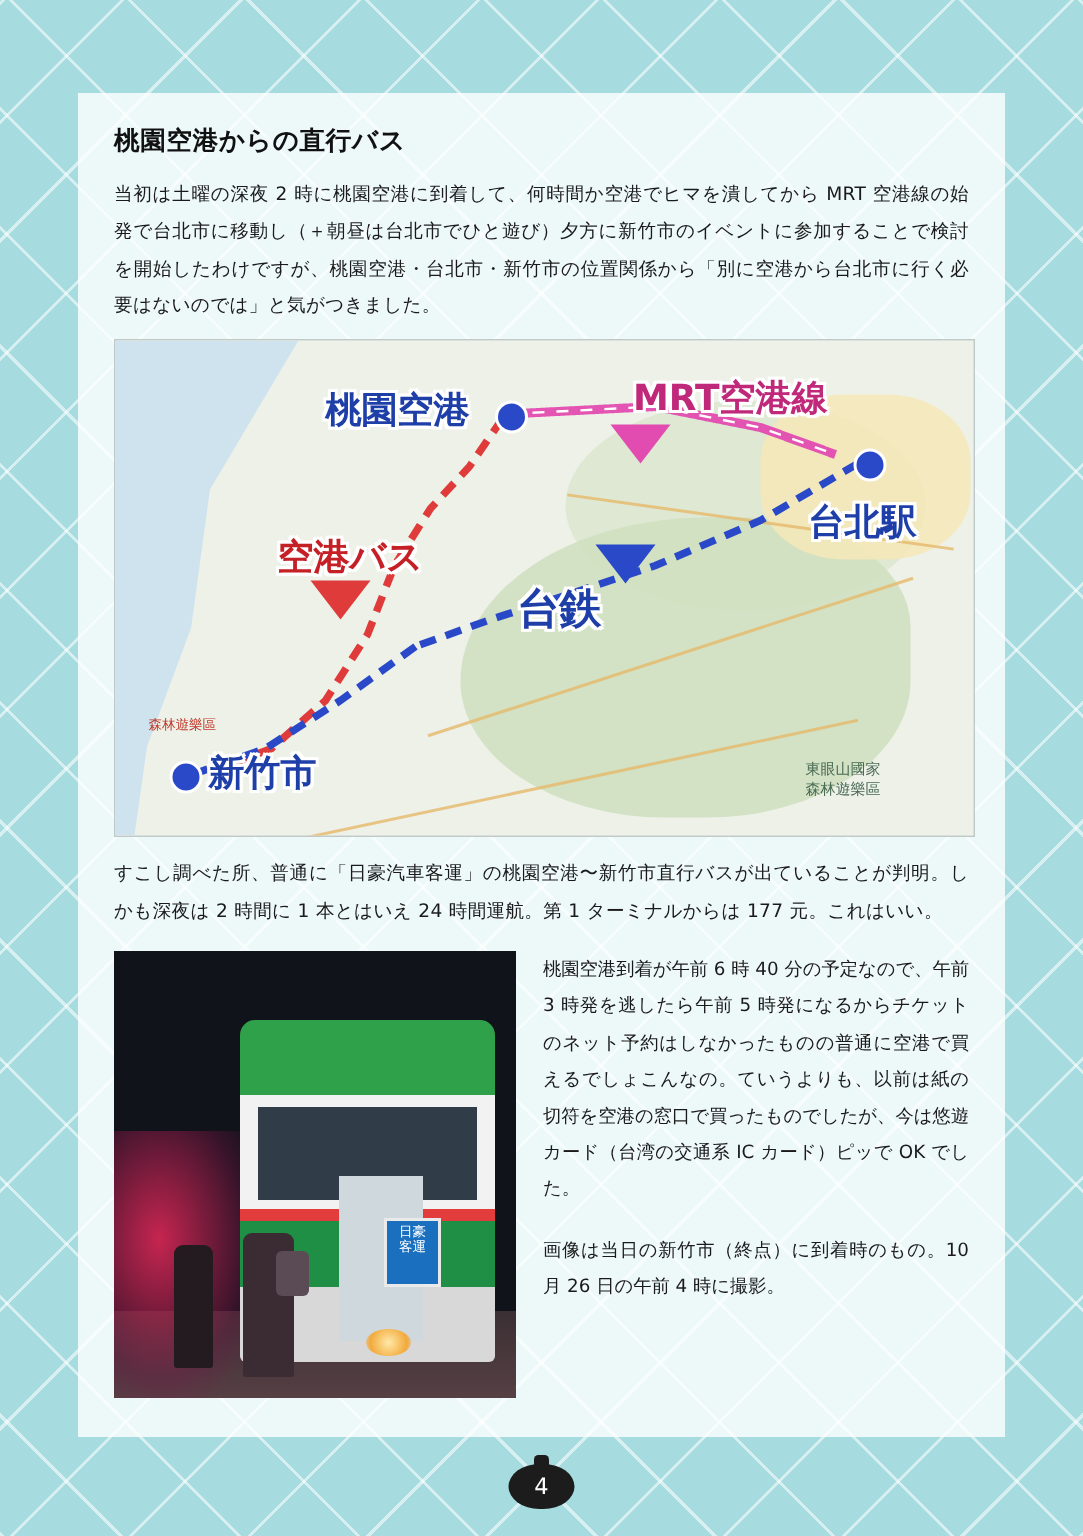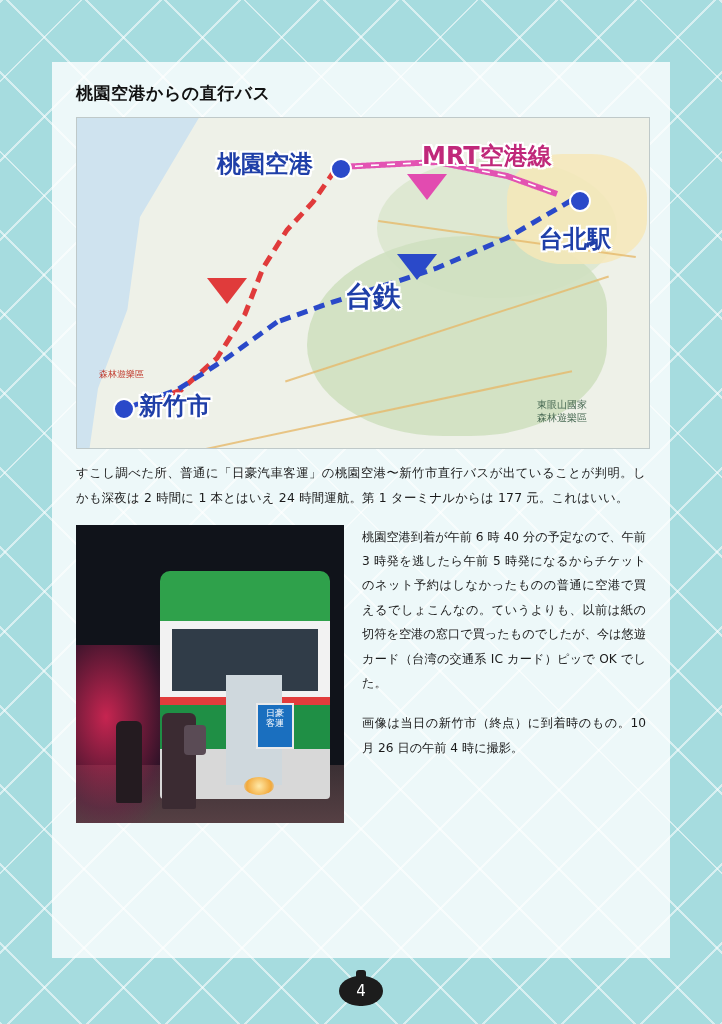--- a/index.html
+++ b/index.html
@@ -252,20 +252,21 @@
 <body>
 
 <div class="bg-lattice"></div>
 
 <div class="page">
 
   <div class="content-panel">
 
     <h1 class="title">桃園空港からの直行バス</h1>
 
+    <p class="body-text">当初は土曜の深夜 2 時に桃園空港に到着して、何時間か空港でヒマを潰してから MRT 空港線の始発で台北市に移動し（＋朝昼は台北市でひと遊び）夕方に新竹市のイベントに参加することで検討を開始したわけですが、桃園空港・台北市・新竹市の位置関係から「別に空港から台北市に行く必要はないのでは」と気がつきました。</p>
 
     <div class="map-figure">
       <div class="map-canvas">
         <div class="map-land"></div>
         <div class="map-sea"></div>
         <div class="map-green2"></div>
         <div class="map-green1"></div>
         <div class="map-urban"></div>
 
         <div class="map-road" style="left:40px; top:300px; width:460px; transform:rotate(-12deg);"></div>
@@ -287,20 +288,21 @@
         <div class="tri tri-mrt"></div>
         <div class="tri tri-bus"></div>
         <div class="tri tri-rail"></div>
 
         <div class="map-dot dot-airport"></div>
         <div class="map-dot dot-taipei"></div>
         <div class="map-dot dot-hsinchu"></div>
 
         <div class="map-label lab-mrt">MRT空港線</div>
         <div class="map-label lab-airport">桃園空港</div>
+        <div class="map-label lab-bus">空港バス</div>
         <div class="map-label lab-rail">台鉄</div>
         <div class="map-label lab-taipei">台北駅</div>
         <div class="map-label lab-hsinchu">新竹市</div>
 
         <div class="map-corner-label">森林遊樂區</div>
         <div class="map-credit" style="white-space:pre-line;margin-top:27px;">東眼山國家
 森林遊樂區</div>
       </div>
     </div>
 

